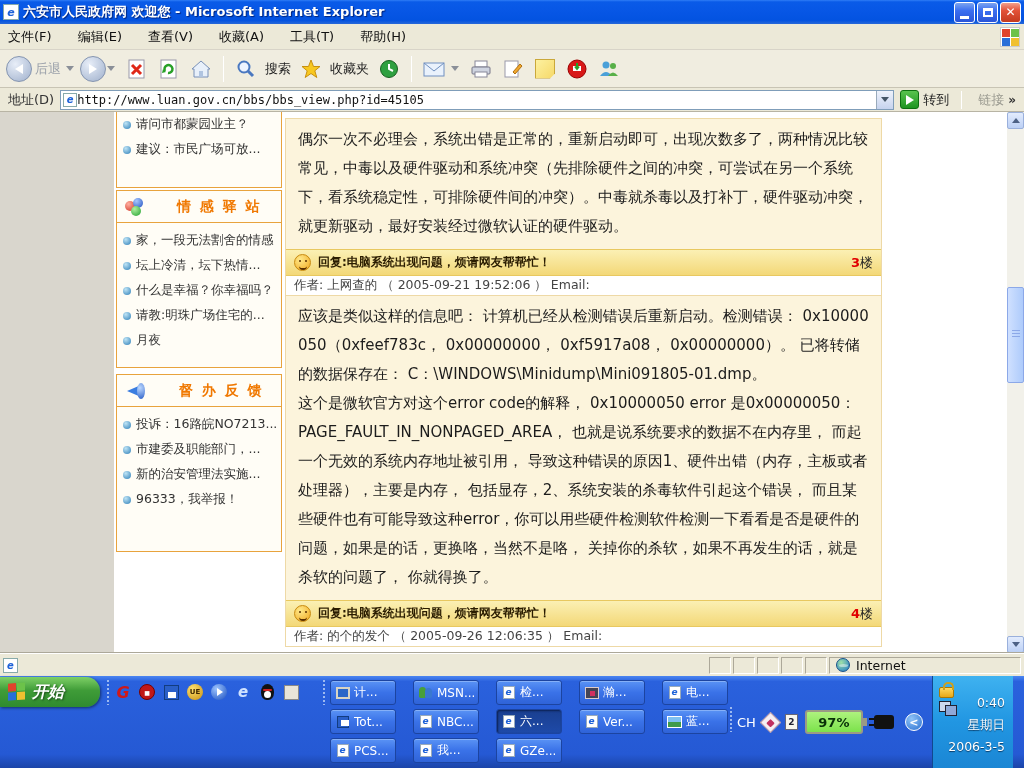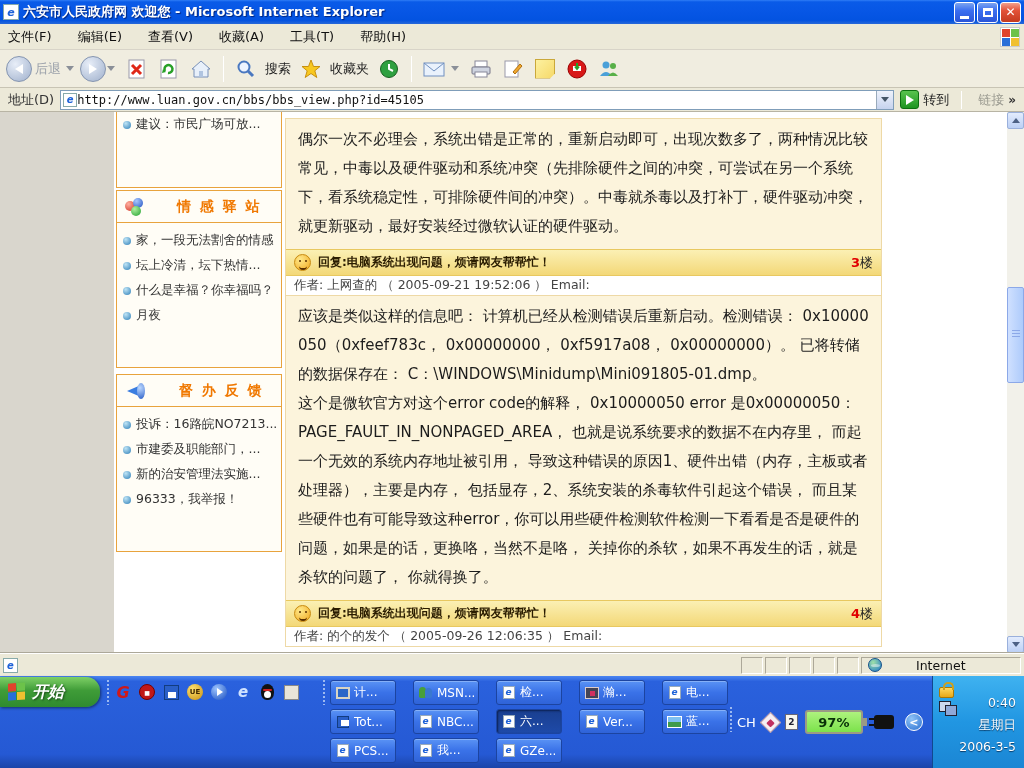--- a/index.html
+++ b/index.html
@@ -106,21 +106,21 @@
   .tri-dn { width:0;height:0;border-left:4px solid transparent;border-right:4px solid transparent;border-top:5px solid #4d6185; }
   .sc-thumb { position:absolute; left:0; top:175px; width:17px; height:96px; border:1px solid #8ca8e8; border-radius:2px;
     background:linear-gradient(90deg,#cfe0ff,#aecbfb); }
   .sc-thumb::after { content:""; position:absolute; left:4px; top:42px; width:8px; height:1px; background:#8ca8e8; box-shadow:0 3px 0 #8ca8e8,0 6px 0 #8ca8e8; }
 
   
   .statusbar { position:absolute; left:0; top:653px; width:1024px; height:23px; background:#ece9d8;
     border-top:1px solid #fff; box-shadow:0 -1px 0 #aca899; display:flex; align-items:center; padding:0 3px; }
   .sb-pane { height:17px; border-left:1px solid #aca899; border-top:1px solid #aca899; border-right:1px solid #fff; border-bottom:1px solid #fff; margin-left:2px; }
   .sb-flex { flex:1; }
-  .internet-pane { width:160px; display:flex; align-items:center; padding-left:6px; font-size:12.5px; color:#111;gap:28px; }
+  .internet-pane { width:192px; display:flex; align-items:center; padding-left:6px; font-size:12.5px; color:#111; }
   .globe { width:14px; height:14px; border-radius:50%; background:radial-gradient(circle at 35% 30%,#9fe0a8,#1e78c8); border:1px solid #15508a; margin-right:6px; position:relative; }
   .globe::after{ content:""; position:absolute; left:2px; top:5px; width:9px; height:3px; border-radius:50%; background:rgba(255,255,255,.45); }
 
   
   .taskbar { position:absolute; left:0; top:676px; width:1024px; height:92px;
     background:linear-gradient(180deg,#4b86f2 0%,#2a61dd 6%,#2559d4 85%,#1b44a8 100%); }
   .startbtn { position:absolute; left:0; top:1px; width:100px; height:30px; border-radius:0 14px 14px 0;
     background:linear-gradient(180deg,#7ed066 0%,#3f9c38 45%,#2f8b2f 100%); box-shadow:1px 1px 3px rgba(0,0,0,.5);
     display:flex; align-items:center; padding-left:8px; }
   .start-flag { width:18px; height:18px; display:grid; grid-template-columns:8px 8px; grid-template-rows:8px 8px; gap:1px; transform:skewY(-4deg); }
@@ -164,21 +164,21 @@
   .tray-pen { width:15px; height:15px; background:#f5eef2; border:1px solid #b090a0; transform:rotate(45deg); position:relative; }
   .tray-pen::after { content:""; position:absolute; left:4px; top:4px; width:6px; height:6px; background:#c03060; border-radius:1px; }
   .tray-kb { width:13px; height:16px; background:#f8f6ee; border:1px solid #667; color:#223; font-size:9px; font-weight:bold; text-align:center; line-height:15px; }
   .battery { width:58px; height:24px; background:linear-gradient(180deg,#aef27e,#7ce24c); border:2px solid #9a9a86; border-radius:3px;
     color:#083008; font-weight:bold; font-size:13px; display:flex; align-items:center; justify-content:center; position:relative; }
   .battery::after { content:""; position:absolute; right:-6px; top:6px; width:4px; height:8px; background:#9a9a86; }
   .plug { width:20px; height:14px; background:#111; border-radius:3px; position:relative; margin-left:4px; }
   .plug::before { content:""; position:absolute; left:-5px; top:3px; width:5px; height:2px; background:#111; box-shadow:0 6px 0 #111; }
   .tray-chev { width:18px; height:18px; border-radius:50%; background:radial-gradient(circle at 35% 30%,#8fc4f8,#2a6fd0); border:1px solid #fff;
     color:#fff; font-weight:bold; font-size:11px; display:flex; align-items:center; justify-content:center; margin-left:4px; }
-  .clockblock { position:absolute; left:932px; top:0; width:92px; height:92px;
+  .clockblock { position:absolute; left:932px; top:0; width:81px; height:92px;
     background:linear-gradient(180deg,#3fb2f0 0%,#2196e2 50%,#1b86d4 100%); border-left:1px solid #12488f; padding:4px 6px; }
   .cb-icons { position:absolute; left:6px; top:6px; display:flex; flex-direction:column; gap:3px; }
   .lock { width:15px; height:11px; background:linear-gradient(180deg,#ffd860,#e8a818); border:1px solid #a87808; border-radius:2px; position:relative; margin-top:5px; }
   .lock::before { content:""; position:absolute; left:3px; top:-6px; width:7px; height:6px; border:2px solid #caa020; border-bottom:none; border-radius:5px 5px 0 0; }
   .monitors { position:relative; width:18px; height:14px; }
   .monitors::before { content:""; position:absolute; left:0; top:0; width:10px; height:9px; background:#cdd8ee; border:1px solid #223; }
   .monitors::after { content:""; position:absolute; left:6px; top:4px; width:10px; height:9px; background:#8fa8d8; border:1px solid #223; }
   .cb-text { position:absolute; right:8px; top:16px; text-align:right; color:#fff; font-size:12.5px; line-height:22px; text-shadow:0 1px 1px #0a3a66; }
 
   
@@ -336,20 +336,24 @@
     <span class="chev2">»</span>
   </div>
 
   <div class="viewport">
     <div class="page-strip"></div>
 
     <div class="sb-box cut" style="top:0; height:76px;">
       <div class="sb-items" style="padding-top:0;">
         <div class="sb-item">
             <span class="bullet"></span>
+            <span>请问市都蒙园业主？</span>
+          </div>
+        <div class="sb-item">
+            <span class="bullet"></span>
             <span>建议：市民广场可放...</span>
           </div>
       </div>
     </div>
 
     <div class="sb-box" style="top:78px; height:178px;">
       <div class="sb-head">
         <div class="clover">
             <i></i>
             <i></i>
@@ -362,20 +366,24 @@
             <span class="bullet"></span>
             <span>家，一段无法割舍的情感</span>
           </div>
         <div class="sb-item">
             <span class="bullet"></span>
             <span>坛上冷清，坛下热情...</span>
           </div>
         <div class="sb-item">
             <span class="bullet"></span>
             <span>什么是幸福？你幸福吗？</span>
+          </div>
+        <div class="sb-item">
+            <span class="bullet"></span>
+            <span>请教:明珠广场住宅的...</span>
           </div>
         <div class="sb-item">
             <span class="bullet"></span>
             <span>月夜</span>
           </div>
       </div>
     </div>
 
     <div class="sb-box" style="top:262px; height:178px;">
       <div class="sb-head">

